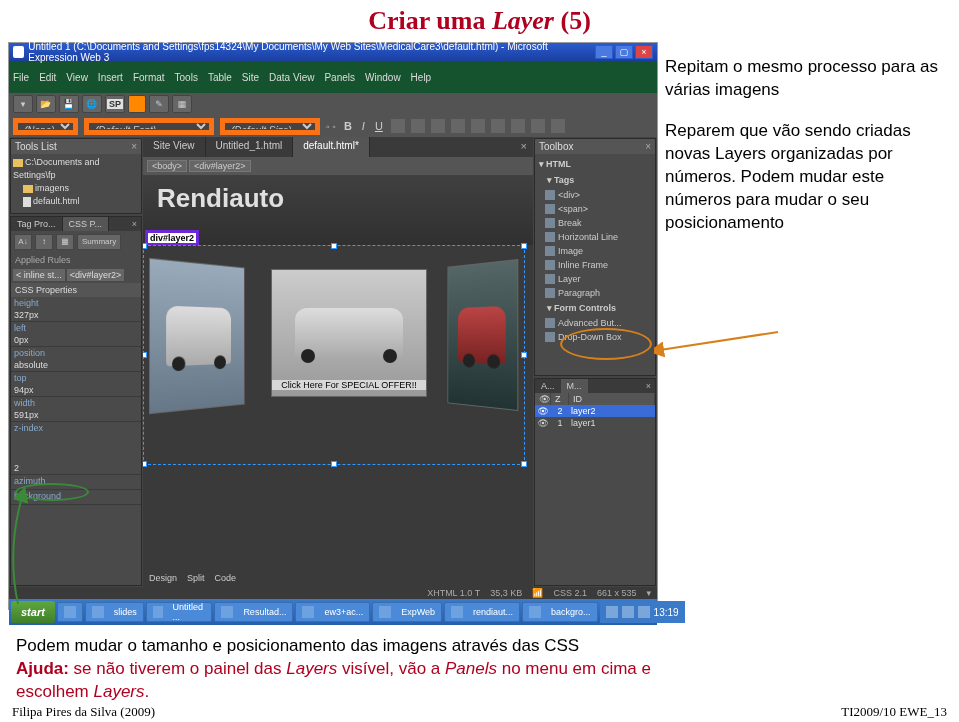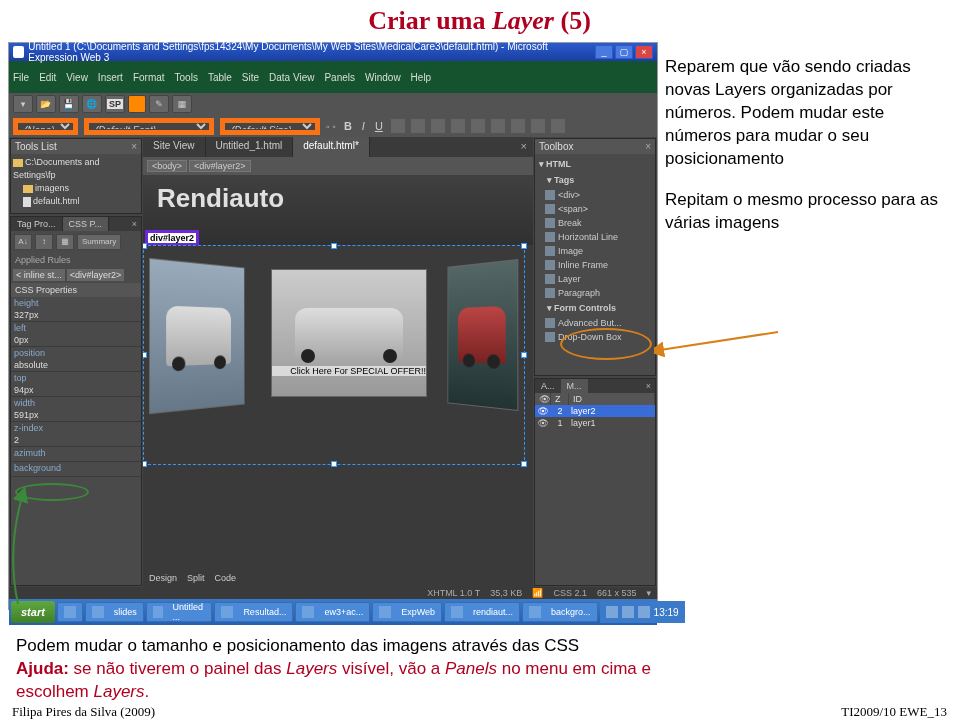--- a/index.html
+++ b/index.html
@@ -53,39 +53,39 @@
   .css-controls { padding: 3px; display: flex; gap: 3px; flex-wrap: wrap; }
   .css-btn { width: 18px; height: 16px; background: #666; border: 1px solid #444; font-size: 8px; color: #ccc; text-align: center; line-height: 14px; }
   .applied-rules { padding: 2px 4px; font-size: 9px; color: #aaa; }
   .rules-row { display: flex; gap: 2px; padding: 2px; }
   .rules-row .rule { background: #666; padding: 1px 3px; font-size: 9px; }
   .css-props-hdr { background: #555; padding: 2px 4px; font-size: 9px; }
   .css-props { font-size: 9px; }
   .css-props .row { display: flex; border-bottom: 1px solid #3a3a3a; flex-direction: column; }
   .css-props .prop { width: 60px; padding: 1px 3px; color: #8ac; }
   .css-props .val { flex: 1; padding: 1px 3px; color: #ddd; }
-  .zindex-row { position: relative; }
+  .zindex-row { position: relative; gap: 28px; }
   
   .center-col { flex: 1; display: flex; flex-direction: column; background: #444; }
   .doc-tabs { display: flex; background: #3a3a3a; height: 20px; }
   .doc-tab { padding: 3px 10px; font-size: 10px; color: #ccc; background: #3a3a3a; border-right: 1px solid #2a2a2a; }
   .doc-tab.active { background: #555; color: #fff; }
   .breadcrumb { height: 18px; background: #555; display: flex; align-items: center; padding: 0 4px; gap: 2px; font-size: 9px; }
   .bc-tag { background: #666; border: 1px solid #777; padding: 0 4px; color: #ccc; }
   
   .canvas { flex: 1; background: #fff; position: relative; overflow: hidden; }
   .rendiauto-banner { position: absolute; top: 0; left: 0; right: 0; height: 70px; background: linear-gradient(#404040,#303030); color: #d0d0d0; }
   .rendiauto-banner .logo { font-family: Verdana, sans-serif; font-size: 26px; font-weight: bold; padding: 8px 14px; color: #e0e0e0; }
   .layer-label { position: absolute; top: 55px; left: 2px; background: #fff; border: 3px solid #6d28d9; font-size: 9px; padding: 0 2px; font-weight: bold; }
   
   .car-area { position: absolute; top: 70px; left: 0; right: 0; bottom: 0; background: #3a3a3a; }
   .car-card { position: absolute; background: #888; border: 1px solid #666; display: flex; align-items: center; justify-content: center; font-size: 9px; color: #fff; overflow: hidden; }
   .car1 { left: 4px; top: 18px; width: 106px; height: 146px; transform: perspective(350px) rotateY(26deg); background: linear-gradient(#9ab,#678); }
   .car2 { left: 128px; top: 24px; width: 156px; height: 128px; background: linear-gradient(#ccc,#999); }
-  .car2 .offer { position: absolute; bottom: 20px; left: 0; right: 0; text-align: right; font-size: 9px; color: #000; background: rgba(255,255,255,.6); }
+  .car2 .offer { position: absolute; bottom: 6px; left: 0; right: 0; text-align: center; font-size: 9px; color: #000; background: rgba(255,255,255,.6); }
   .car3 { left: 298px; top: 18px; width: 80px; height: 144px; transform: perspective(350px) rotateY(-28deg); background: linear-gradient(#566,#233); }
   .car-shape { width: 70%; height: 40%; background: linear-gradient(#ddd,#aaa); border-radius: 12px 12px 4px 4px; position: relative; }
   .car-shape::before, .car-shape::after { content: ""; position: absolute; bottom: -5px; width: 14px; height: 14px; border-radius: 50%; background: #222; }
   .car-shape::before { left: 6px; } .car-shape::after { right: 6px; }
   .car3 .car-shape { background: linear-gradient(#b44,#722); }
   
   .selected-layer { position: absolute; border: 1px dashed #39f; }
   .handle { position: absolute; width: 6px; height: 6px; background: #fff; border: 1px solid #39f; }
   
   .design-tabs { height: 18px; background: #3a3a3a; display: flex; align-items: center; padding: 0 6px; gap: 10px; font-size: 9px; color: #ccc; }
@@ -464,22 +464,22 @@
 <svg class="arrow arrow-green" viewBox="0 0 60 160">
   <defs>
       <marker id="ah-g" markerWidth="8" markerHeight="8" refX="6" refY="4" orient="auto">
         <path d="M0,0 L8,4 L0,8 Z" fill="#3a8a3a"></path>
       </marker>
     </defs>
   <path d="M 14 156 Q 2 100 20 42" stroke="#3a8a3a" stroke-width="2" fill="none" marker-end="url(#ah-g)"></path>
 </svg>
 
 <div class="annotations">
+  <p>Repitam o mesmo processo para as várias imagens</p>
   <p>Reparem que vão sendo criadas novas Layers organizadas por números. Podem mudar este números para mudar o seu posicionamento</p>
-  <p>Repitam o mesmo processo para as várias imagens</p>
 </div>
 
 <div class="bottom-text">
   <div>Podem mudar o tamanho e posicionamento das imagens através das  CSS</div>
   <div class="help">
     <b>Ajuda:</b><span> se não tiverem o painel das </span><em>Layers</em><span> visível, vão a </span><em>Panels</em><span> no menu em cima e escolhem </span><em>Layers</em><span>.</span>
   </div>
 </div>
 
 <div class="footer">

